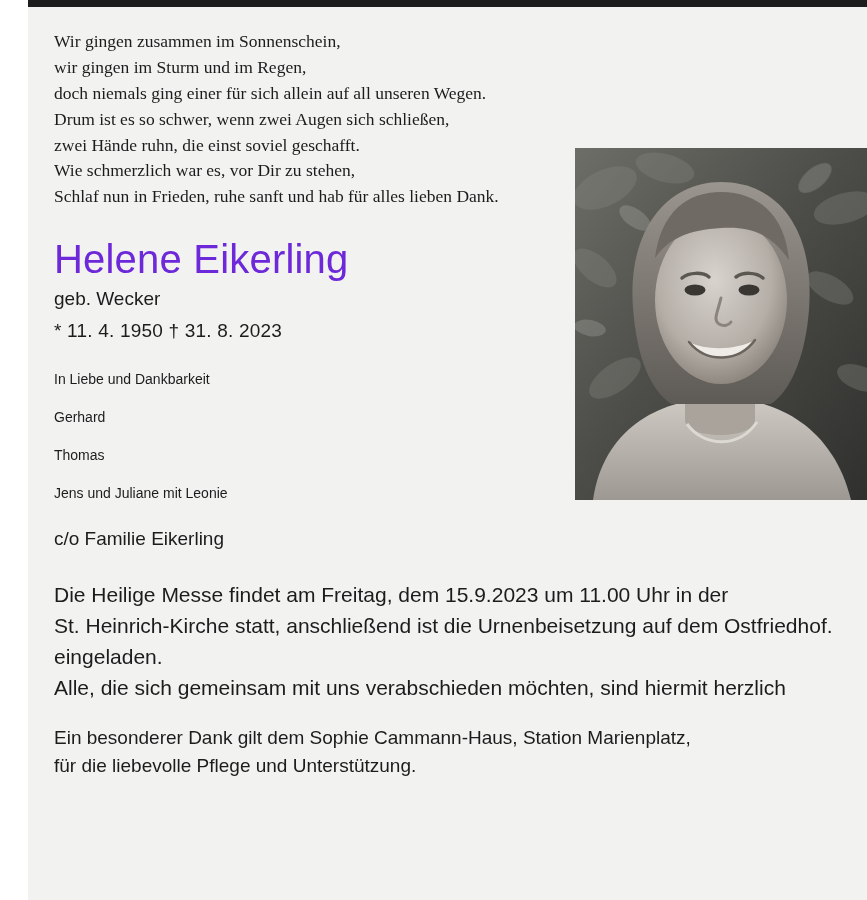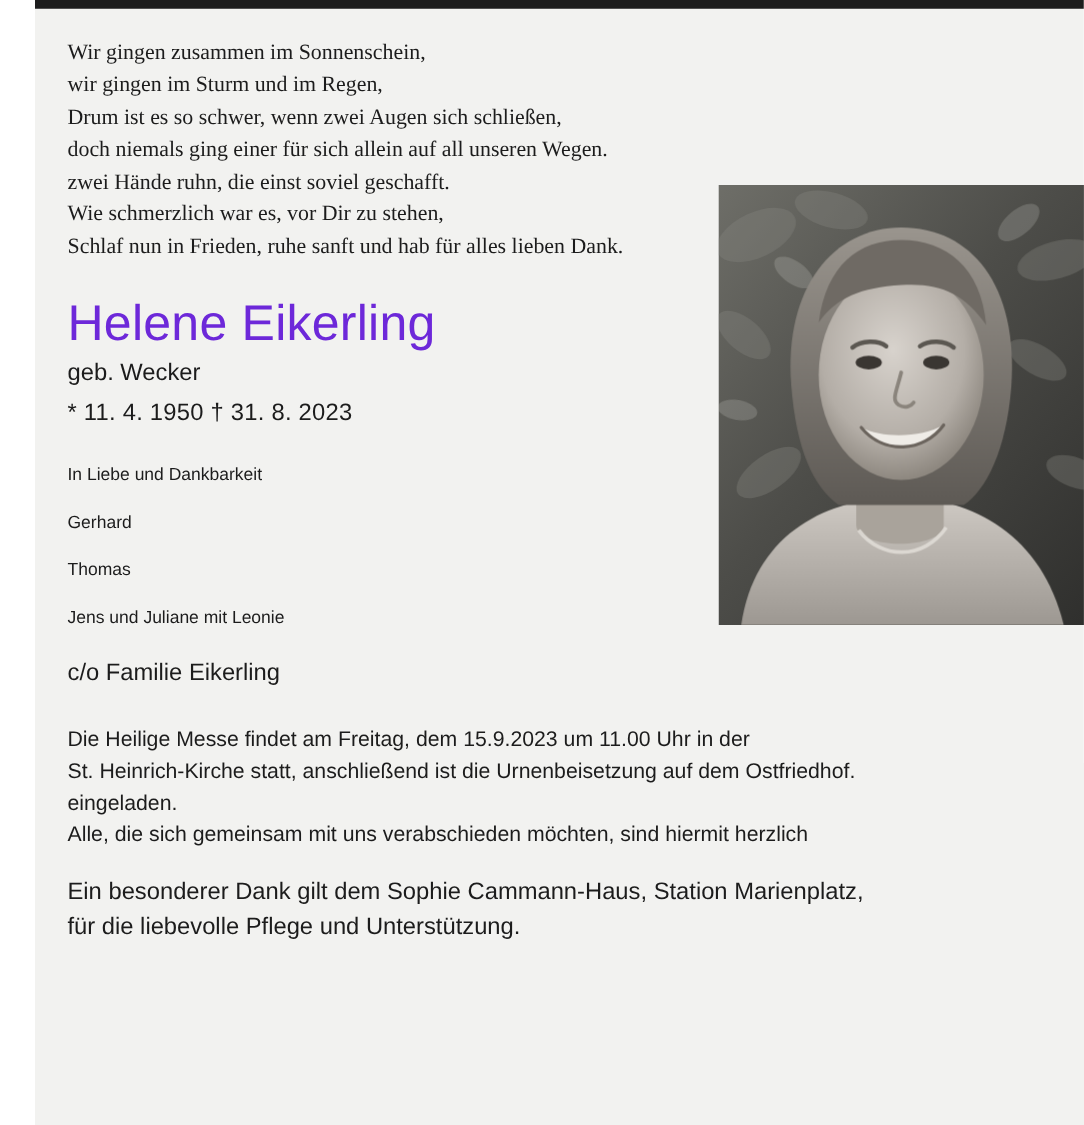--- a/index.html
+++ b/index.html
@@ -88,21 +88,21 @@
   
   .address {
     font-size: 19px;
     line-height: 1.42;
     color: #1c1c1c;
     margin: 0 0 26px 0;
   }
 
   
   .service {
-    font-size: 17px;
+    font-size: 21px;
     line-height: 1.48;
     color: #1c1c1c;
     margin: 0 0 20px 0;
     max-width: 800px;
   }
   .thanks {
     font-size: 19px;
     line-height: 1.48;
     color: #1c1c1c;
     max-width: 800px;
@@ -127,22 +127,22 @@
 
 <div class="page">
 
   <div class="border-top"></div>
 
   <div class="content">
 
     <div class="poem">
       <div>Wir gingen zusammen im Sonnenschein,</div>
       <div>wir gingen im Sturm und im Regen,</div>
+      <div>doch niemals ging einer für sich allein auf all unseren Wegen.</div>
       <div>Drum ist es so schwer, wenn zwei Augen sich schließen,</div>
-      <div>doch niemals ging einer für sich allein auf all unseren Wegen.</div>
       <div>zwei Hände ruhn, die einst soviel geschafft.</div>
       <div>Wie schmerzlich war es, vor Dir zu stehen,</div>
       <div>Schlaf nun in Frieden, ruhe sanft und hab für alles lieben Dank.</div>
     </div>
 
     <h1 class="name">Helene Eikerling</h1>
     <div class="maiden">geb. Wecker</div>
     <div class="dates">* 11. 4. 1950   † 31. 8. 2023</div>
 
     <div class="mourners">

